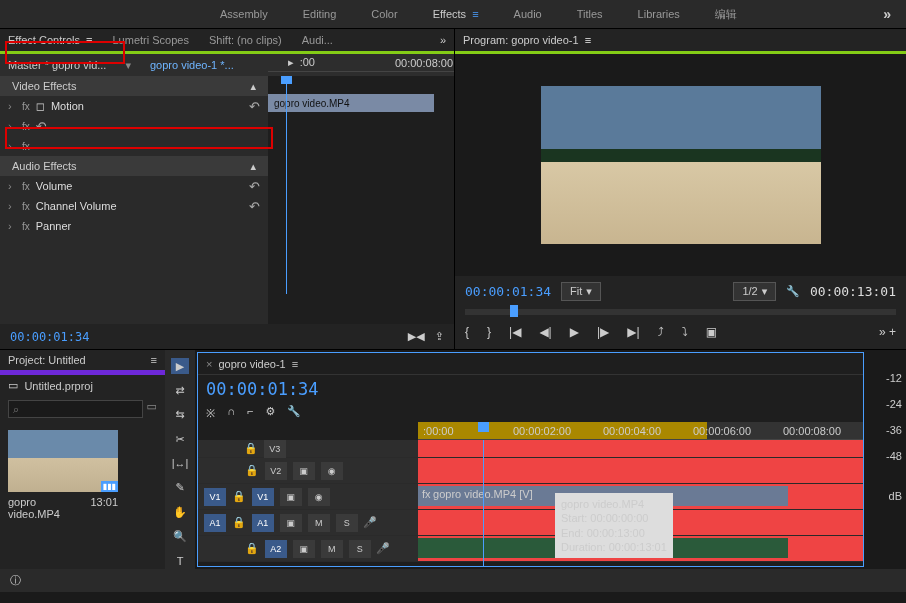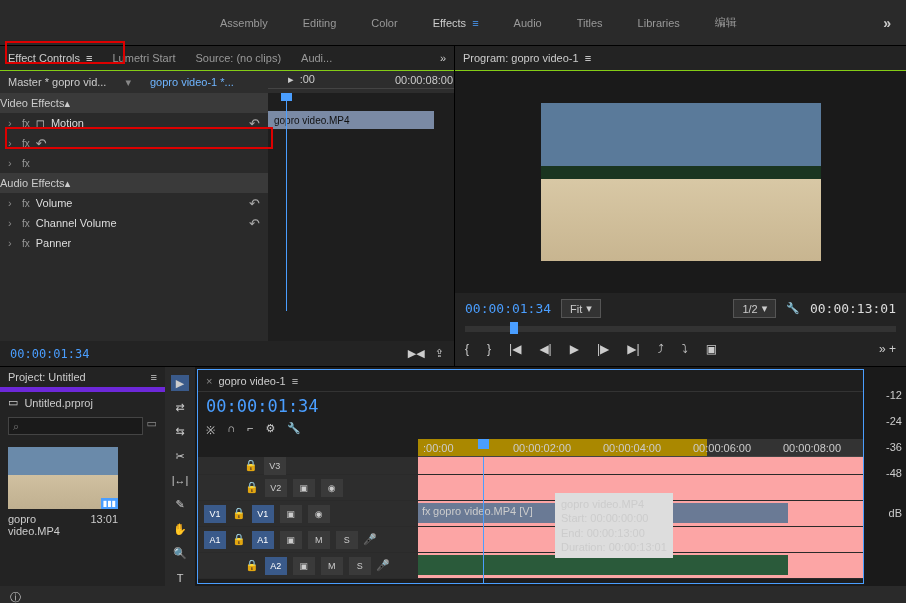--- a/index.html
+++ b/index.html
@@ -1,52 +1,52 @@
 <!DOCTYPE html>
 <html><head>
 <meta charset="utf-8">
 <style>
 *{box-sizing:border-box;margin:0;padding:0;font-family:Arial,sans-serif;font-size:11px;color:#ccc;user-select:none}
 body{background:#1a1a1a;width:906px;height:603px;overflow:hidden;position:relative}
-.topbar{height:46px;background:#2a2a2a;display:flex;align-items:center;padding-left:220px;gap:35px;border-bottom:1px solid #000}
+.topbar{height:29px;background:#2a2a2a;display:flex;align-items:center;padding-left:220px;gap:35px;border-bottom:1px solid #000}
 .topbar-item{color:#999;cursor:pointer}
 .topbar-item.active{color:#4a9eff}
 .more-icon{margin-left:auto;margin-right:15px;color:#ccc;font-size:14px;font-weight:bold}
 .main{display:flex;height:320px}
 .left-panel{width:455px;background:#232323;display:flex;flex-direction:column;border-right:1px solid #000}
-.panel-tabs{height:25px;display:flex;align-items:center;padding:0 8px;gap:20px;border-bottom:1px solid #84cc16;position:relative}
+.panel-tabs{height:25px;display:flex;align-items:center;padding:0 8px;gap:20px;border-bottom:3px solid #84cc16;position:relative}
 .panel-tab{color:#999;cursor:pointer}
 .panel-tab.active{color:#eee}
 .redbox{position:absolute;border:2px solid #d00}
 .rb1{left:5px;top:41px;width:120px;height:23px}
 .rb2{left:5px;top:127px;width:268px;height:22px}
 .master-row{height:22px;display:flex;align-items:center;padding:0 8px;gap:19px;background:#2d2d2d}
 .master-row .seq{color:#6fb5ff}
 .ec-body{flex:1;display:flex}
 .ec-left{width:268px;background:#2a2a2a}
 .ec-right{flex:1;background:#1e1e1e;position:relative}
-.ec-heading{background:#3a3a3a;height:20px;display:flex;align-items:center;padding:0 0;justify-content:flex-start}
+.ec-heading{background:#3a3a3a;height:20px;display:flex;align-items:center;padding:0 12px;justify-content:space-between}
 .ec-effect{height:20px;display:flex;align-items:center;padding:0 8px;gap:6px}
 .ec-effect .chev{width:8px;color:#888}
 .ec-effect .fx{font-size:10px;color:#999}
 .ec-effect .name{flex:1;color:#ddd}
 .ec-effect .reset{color:#aaa;font-size:13px}
 .ec-tc-ruler{height:18px;border-bottom:1px solid #444;display:flex;align-items:center;padding-left:20px;gap:80px;font-size:9px;color:#888}
 .ec-clip-bar{position:absolute;top:18px;left:0;right:20px;height:18px;background:#7a8aa5;color:#111;display:flex;align-items:center;padding-left:6px;font-size:10px}
 .playhead{position:absolute;top:0;bottom:30px;left:18px;width:1px;background:#4a9eff}
 .playhead::before{content:"";position:absolute;top:0;left:-5px;width:11px;height:8px;background:#4a9eff}
 .ec-footer{height:25px;display:flex;align-items:center;padding:0 10px;justify-content:space-between}
 .tc-blue{color:#4a9eff;font-family:monospace;font-size:12px}
 .right-panel{flex:1;background:#232323;display:flex;flex-direction:column}
 .preview{flex:1;display:flex;align-items:center;justify-content:center;background:#1a1a1a}
 .preview-img{width:280px;height:158px;background:linear-gradient(to bottom,#5a7a9a 0%,#5a7a9a 40%,#1a3520 40%,#1a3520 48%,#d8c8a5 48%,#c8b590 100%)}
 .prog-ctrl{padding:6px 10px}
 .prog-row1{display:flex;align-items:center;gap:10px;margin-bottom:8px}
 .prog-row1 .tc{color:#4a9eff;font-family:monospace;font-size:13px}
-.dd{background:#333;padding:2px 8px;border:1px solid #555;display:flex;align-items:center;gap:4px}
+.dd{background:#333;padding:2px 8px;border:1px solid #555;display:flex;gap:4px}
 .scrub{height:6px;background:#333;margin:6px 0;position:relative}
 .scrub-head{position:absolute;left:45px;top:-4px;width:8px;height:12px;background:#4a9eff}
 .transport{display:flex;justify-content:center;gap:18px;align-items:center;padding:4px 0}
 .tbtn{color:#ccc;font-size:12px;cursor:pointer}
 .bottom{display:flex;height:220px;border-top:1px solid #000}
 .project{width:165px;background:#232323;display:flex;flex-direction:column}
 .proj-head{height:25px;display:flex;align-items:center;padding:0 8px;justify-content:space-between;border-bottom:5px solid #6d28d9}
 .proj-file{padding:4px 8px;display:flex;align-items:center;gap:6px;color:#999}
 .proj-search{margin:4px 8px;display:flex;gap:4px}
 .proj-search input{flex:1;background:#1a1a1a;border:1px solid #444;padding:2px 4px;color:#ccc;width:80px}
@@ -62,21 +62,21 @@
 .tl-tc{padding:4px 8px}
 .tl-tc .big{color:#4a9eff;font-family:monospace;font-size:17px}
 .tl-tools{display:flex;gap:12px;padding:2px 8px;color:#aaa}
 .tl-ruler{height:18px;border-bottom:1px solid #444;position:relative;margin-left:220px;background:linear-gradient(to right,#aa8800 0%,#aa8800 65%,#333 65%);display:flex;align-items:center;font-size:9px;color:#222}
 .tl-ruler span{position:absolute}
 .tl-tracks{flex:1;position:relative}
 .track{height:26px;display:flex;align-items:center;border-bottom:1px solid #2a2a2a}
 .track-head{width:220px;display:flex;align-items:center;gap:6px;padding:0 6px;background:#2d2d2d;height:100%}
 .track-btn{width:22px;height:18px;background:#3a3a3a;display:flex;align-items:center;justify-content:center;font-size:9px;color:#ccc}
 .track-btn.blue{background:#3a5a8a;color:#fff}
-.track-body{flex:1;height:100%;background:#fca5a5;position:relative}
+.track-body{flex:1;height:100%;background:#ef4444;position:relative}
 .clip{position:absolute;top:2px;height:20px;background:#6a7a95;color:#111;font-size:9px;padding:2px 4px}
 .clip.audio{background:#2a5a3a}
 .tl-playhead{position:absolute;top:0;bottom:0;left:285px;width:1px;background:#4a9eff;z-index:5}
 .tl-playhead::before{content:"";position:absolute;top:-18px;left:-5px;width:11px;height:10px;background:#4a9eff}
 .tooltip{position:absolute;background:#ddd;color:#222;padding:4px 6px;font-size:10px;z-index:10;left:555px;top:493px;line-height:1.3}
 .meters{width:40px;background:#1a1a1a;padding:8px 4px;font-size:8px;color:#666;display:flex;flex-direction:column;align-items:flex-end;gap:14px}
 .status{height:23px;background:#2a2a2a;display:flex;align-items:center;padding:0 10px;gap:8px;color:#888;font-size:10px}
 </style>
 </head>
 <body>
@@ -91,22 +91,22 @@
   <span class="topbar-item">Libraries</span>
   <span class="topbar-item">编辑</span>
   <span class="more-icon">»</span>
 </div>
 
 <div class="main">
 
   <div class="left-panel">
     <div class="panel-tabs">
       <span class="panel-tab active"><span>Effect Controls</span> &nbsp;≡</span>
-      <span class="panel-tab">Lumetri Start</span>
-      <span class="panel-tab">Source: (no clips)</span>
+      <span class="panel-tab">Lumetri Scopes</span>
+      <span class="panel-tab">Shift: (no clips)</span>
       <span class="panel-tab">Audi...</span>
       <span style="margin-left:auto">»</span>
     </div>
     <div class="master-row">
       <span>Master * gopro vid...</span>
       <span style="color:#888">▾</span>
       <span class="seq">gopro video-1 *...</span>
     </div>
     <div class="ec-body">
       <div class="ec-left">

